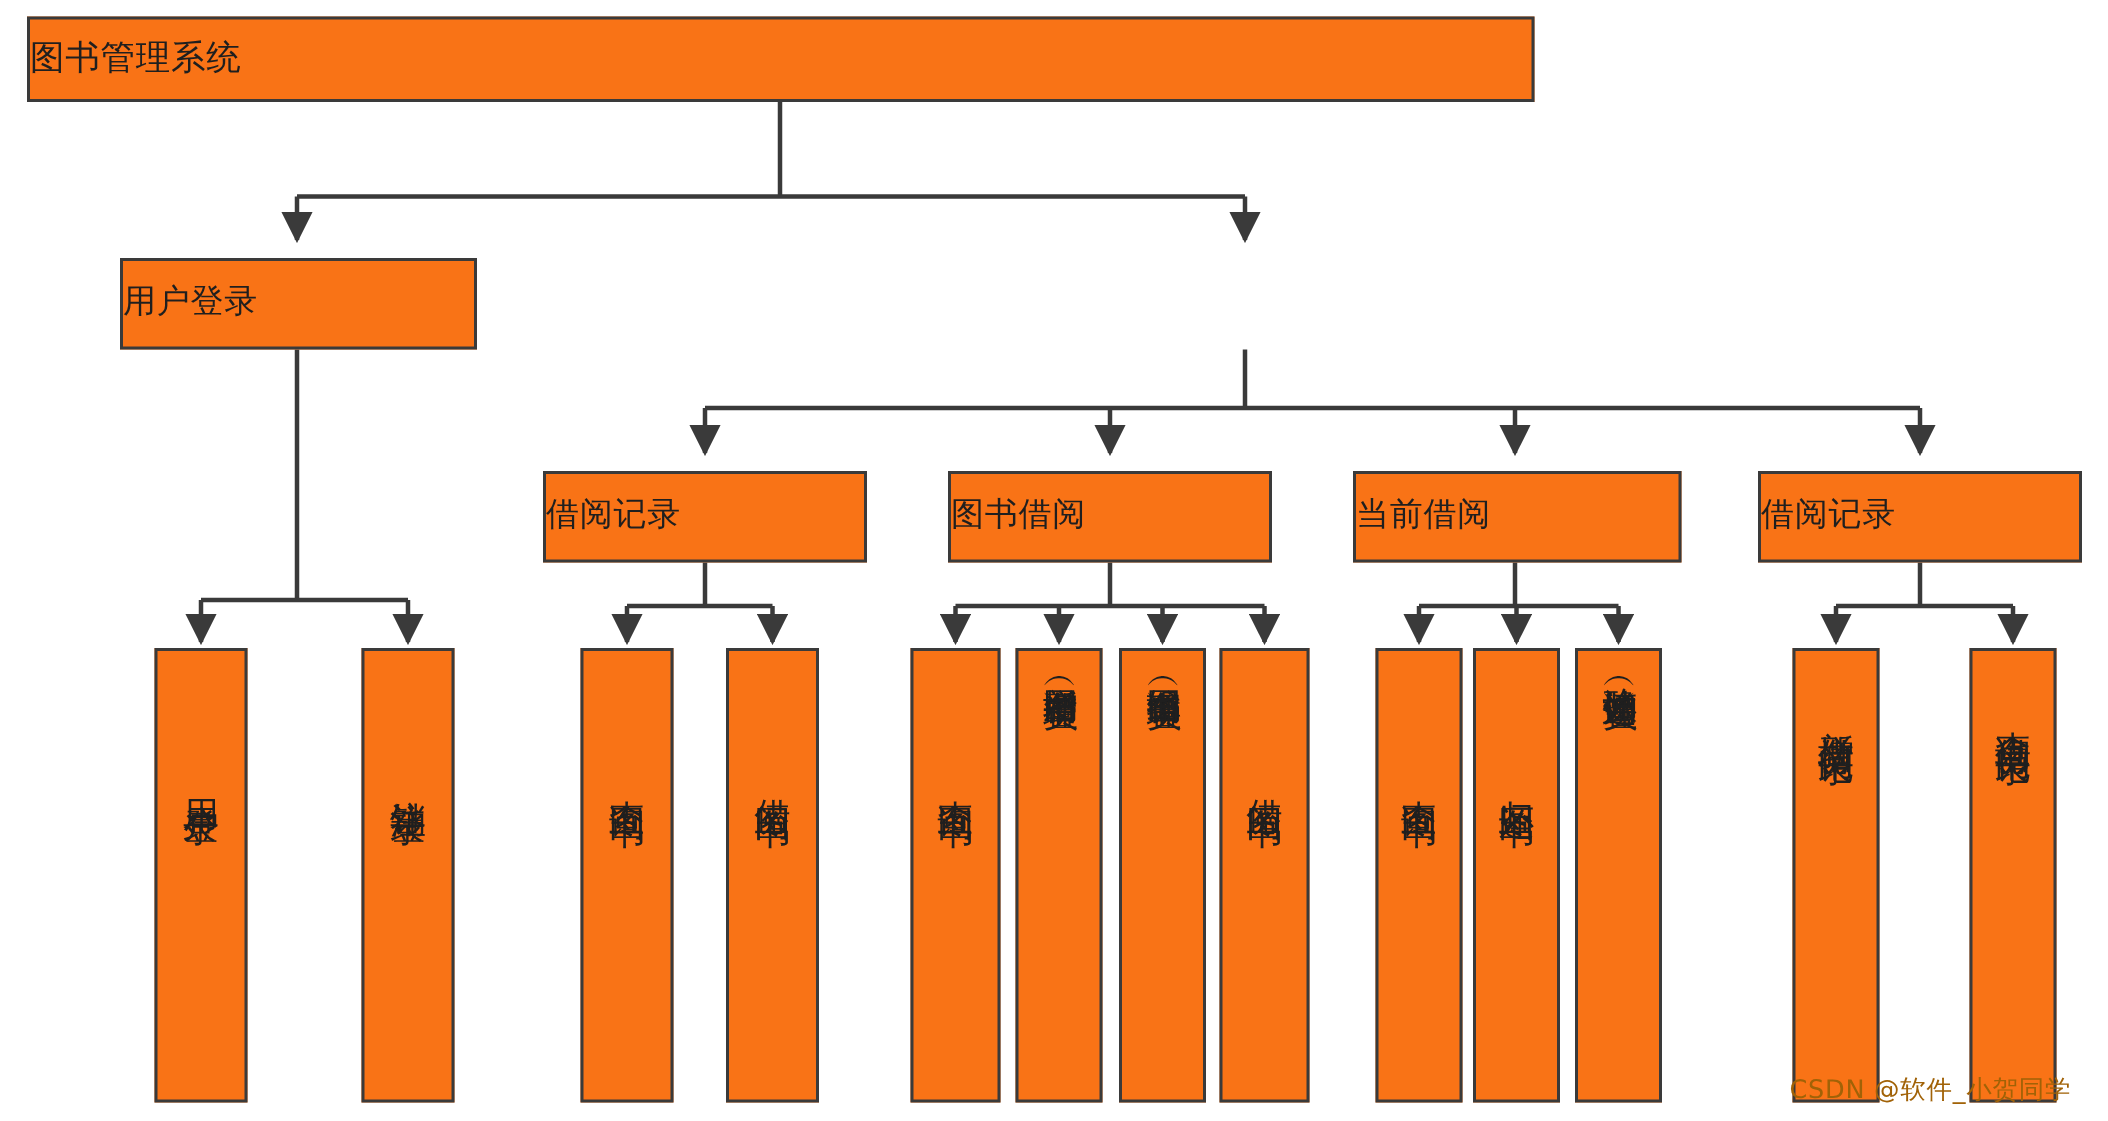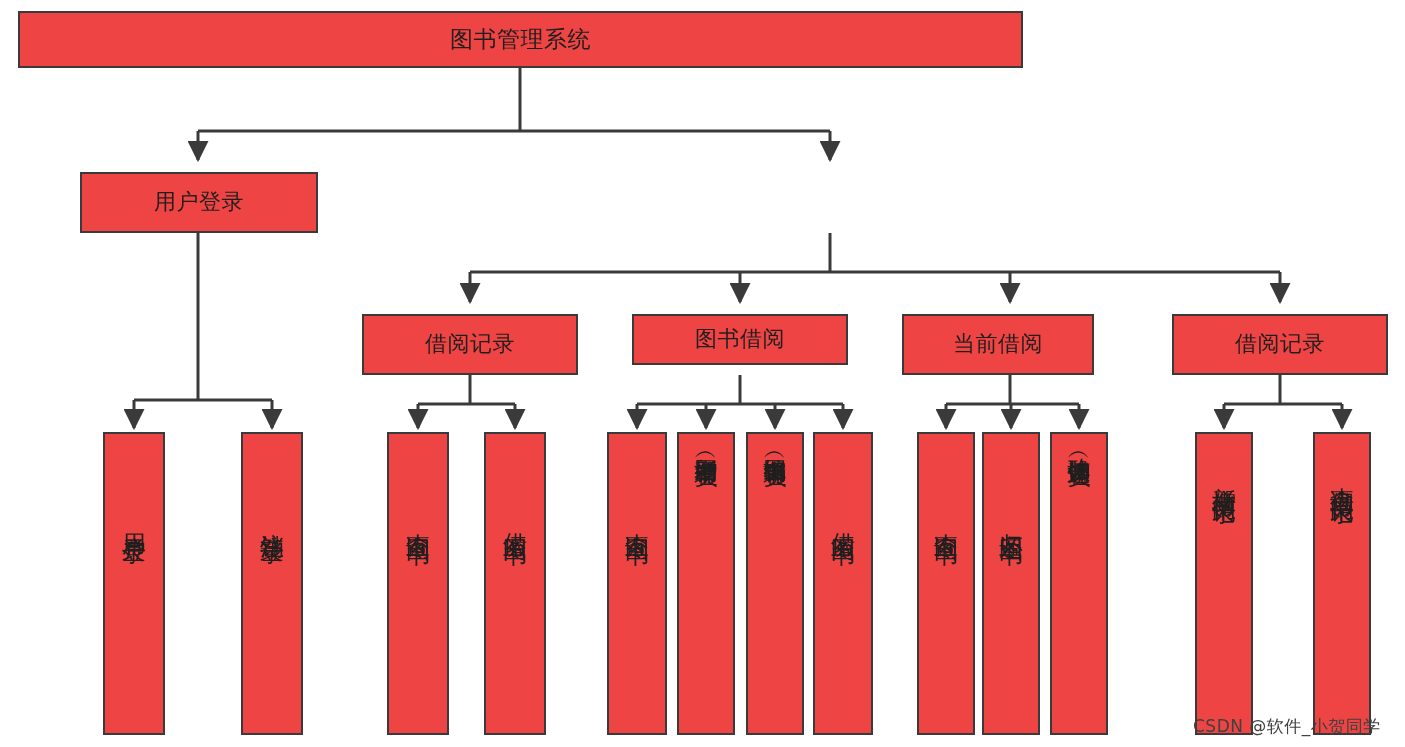--- a/index.html
+++ b/index.html
@@ -23,25 +23,25 @@
     position: absolute;
     left: 0;
     top: 0;
     width: 1405px;
     height: 747px;
     pointer-events: none;
   }
   .node {
     position: absolute;
     box-sizing: border-box;
-    background: #ef4444;
+    background: #f97316;
     border: 2px solid #3a3a3a;
     display: flex;
     align-items: center;
-    justify-content: center;
+    justify-content: flex-start;
     z-index: 2;
   }
   .node .label {
     display: block;
     text-align: center;
     color: #1f1f1f;
     line-height: 1.12;
     letter-spacing: 0.5px;
   }
   
@@ -75,21 +75,21 @@
   }
   .node.v.mid3 .label {
     margin-top: 30px;
   }
   .node.v.topal .label {
     margin-top: 2px;
   }
   .watermark {
     position: absolute;
     font-size: 17px;
-    color: #404040;
+    color: #a16207;
     white-space: nowrap;
     z-index: 5;
     letter-spacing: 0.5px;
   }
 </style>
 </head>
 <body>
 
 <div id="canvas">
 
@@ -147,24 +147,24 @@
     <span class="label">图书管理系统</span>
   </div>
 
   <div class="node h" style="left:80px; top:172px; width:238px; height:61px;">
     <span class="label">用户登录</span>
   </div>
 
   <div class="node h" style="left:362px; top:314px; width:216px; height:61px;">
     <span class="label">借阅记录</span>
   </div>
-  <div class="node h" style="left:632px; top:314px; width:216px; height:51px;">
+  <div class="node h" style="left:632px; top:314px; width:216px; height:61px;">
     <span class="label">图书借阅</span>
   </div>
-  <div class="node h" style="left:902px; top:314px; width:192px; height:61px;">
+  <div class="node h" style="left:902px; top:314px; width:219px; height:61px;">
     <span class="label">当前借阅</span>
   </div>
   <div class="node h" style="left:1172px; top:314px; width:216px; height:61px;">
     <span class="label">借阅记录</span>
   </div>
 
   <div class="node v mid" style="left:103px; top:432px; width:62px; height:303px;">
     <span class="label">用户登录</span>
   </div>
   <div class="node v mid" style="left:241px; top:432px; width:62px; height:303px;">

